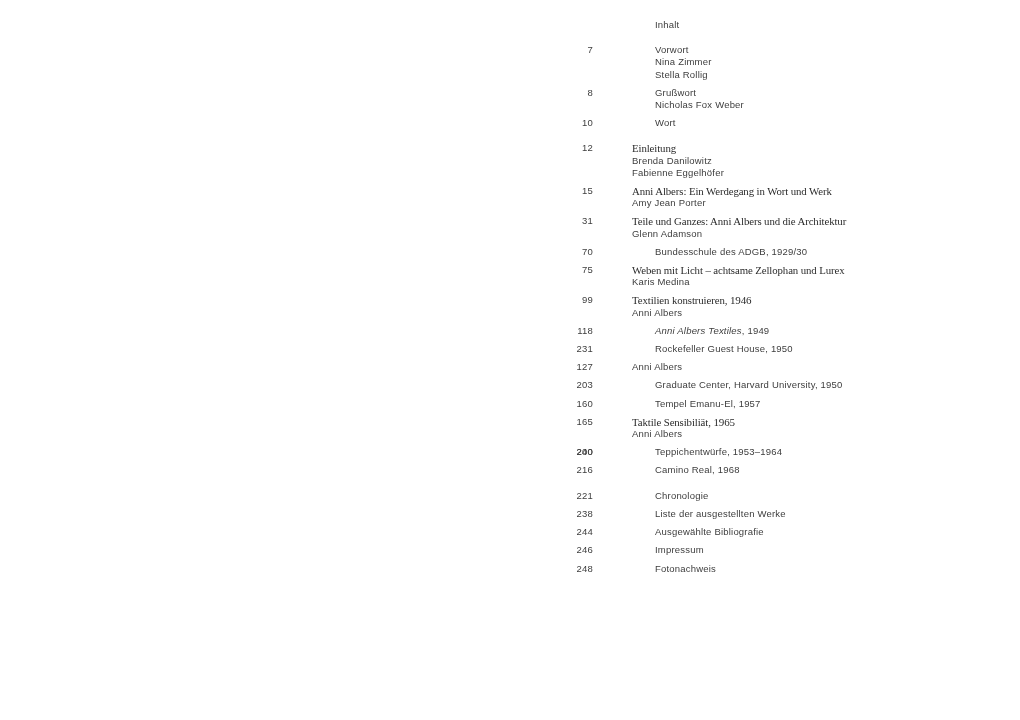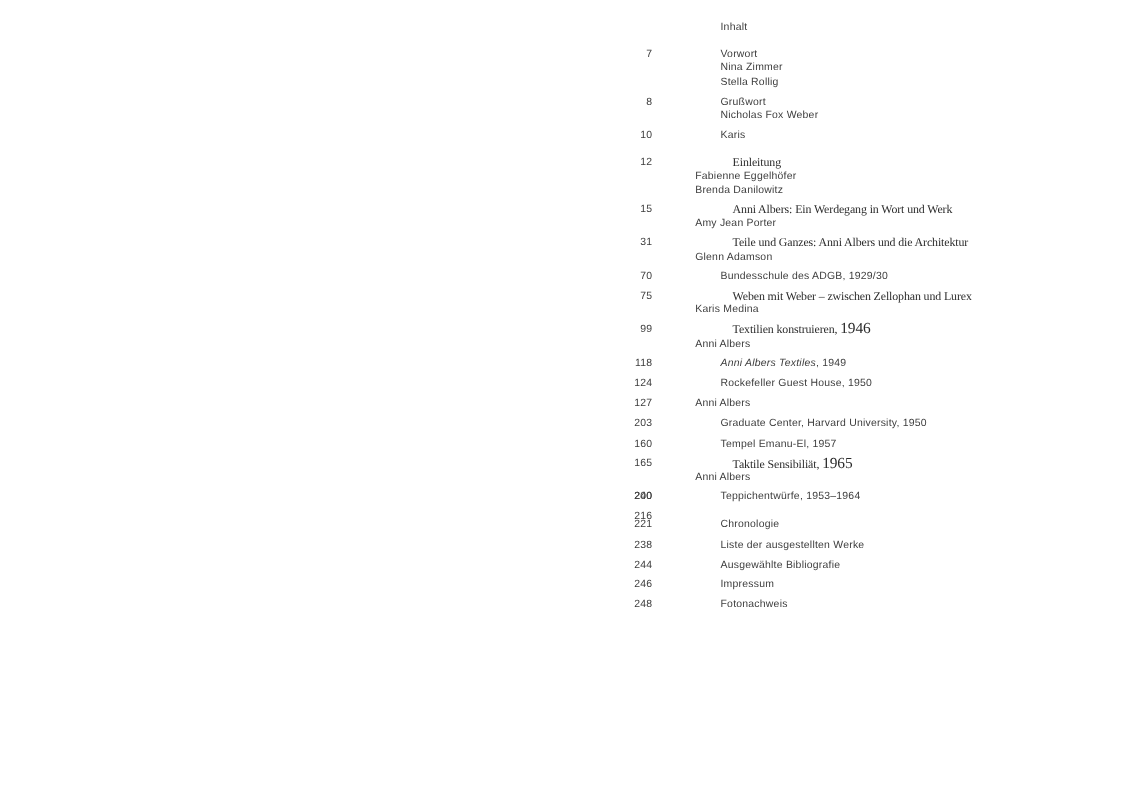--- a/index.html
+++ b/index.html
@@ -54,28 +54,27 @@
     line-height: 12.2px;
     letter-spacing: 0.2px;
     color: #3d3d3d;
     white-space: nowrap;
   }
   .entry.essay .title {
     font-family: "Liberation Serif", serif;
     font-size: 10.8px;
     letter-spacing: -0.1px;
     color: #2b2b2b;
-    margin-left: 34px;
   }
   .title span.italic {
     font-style: italic;
     text-align: center;
   }
   .entry.essay .title span.oldstyle {
-    font-size: 14px; 
+    font-size: 11px; 
   }
   .author {
     font-family: "Liberation Sans", sans-serif;
     font-size: 9.5px;
     line-height: 12.2px;
     letter-spacing: 0.2px;
     color: #3d3d3d;
     white-space: nowrap;
   }
 </style>
@@ -106,31 +105,31 @@
     <div class="content">
       <div class="title"><span>Grußwort</span></div>
       <div class="authors">
               <div class="author">Nicholas Fox Weber</div>
             </div>
     </div>
   </div>
         <div class="entry front">
     <span class="num">10</span>
     <div class="content">
-      <div class="title"><span>Karis</span></div>
+      <div class="title"><span>Wort</span></div>
       <div class="authors"></div>
     </div>
   </div>
         <div class="entry essay brk">
     <span class="num">12</span>
     <div class="content">
       <div class="title"><span>Einleitung</span></div>
       <div class="authors">
+              <div class="author">Brenda Danilowitz</div>
               <div class="author">Fabienne Eggelhöfer</div>
-              <div class="author">Brenda Danilowitz</div>
             </div>
     </div>
   </div>
         <div class="entry essay">
     <span class="num">15</span>
     <div class="content">
       <div class="title"><span>Anni Albers: Ein Werdegang in Wort und Werk</span></div>
       <div class="authors">
               <div class="author">Amy Jean Porter</div>
             </div>
@@ -148,21 +147,21 @@
         <div class="entry sub">
     <span class="num">70</span>
     <div class="content">
       <div class="title"><span>Bundesschule des ADGB, 1929/30</span></div>
       <div class="authors"></div>
     </div>
   </div>
         <div class="entry essay">
     <span class="num">75</span>
     <div class="content">
-      <div class="title"><span>Weben mit Weber – zwischen Zellophan und Lurex</span></div>
+      <div class="title"><span>Weben mit Licht – achtsame Zellophan und Lurex</span></div>
       <div class="authors">
               <div class="author">Karis Medina</div>
             </div>
     </div>
   </div>
         <div class="entry essay">
     <span class="num">99</span>
     <div class="content">
       <div class="title"><span>Textilien konstruieren, </span><span class="oldstyle">1946</span></div>
       <div class="authors">
@@ -171,21 +170,21 @@
     </div>
   </div>
         <div class="entry sub">
     <span class="num">118</span>
     <div class="content">
       <div class="title"><span class="italic">Anni Albers Textiles</span><span>, 1949</span></div>
       <div class="authors"></div>
     </div>
   </div>
         <div class="entry sub">
-    <span class="num">124</span>
+    <span class="num">231</span>
     <div class="content">
       <div class="title"><span>Rockefeller Guest House, 1950</span></div>
       <div class="authors"></div>
     </div>
   </div>
         <div class="entry essay">
     <span class="num">127</span>
     <div class="content">
       <div class="authors">
               <div class="author">Anni Albers</div>
@@ -220,20 +219,24 @@
   </div>
         <div class="entry sub">
     <span class="num">200</span>
     <div class="content">
       <div class="title"><span>Teppichentwürfe, 1953–1964</span></div>
       <div class="authors"></div>
     </div>
   </div>
         <div class="entry sub">
     <span class="num">216</span>
+    <div class="content">
+      <div class="title"><span>Camino Real, 1968</span></div>
+      <div class="authors"></div>
+    </div>
   </div>
         <div class="entry sub brk">
     <span class="num">221</span>
     <div class="content">
       <div class="title"><span>Chronologie</span></div>
       <div class="authors"></div>
     </div>
   </div>
         <div class="entry sub">
     <span class="num">238</span>

